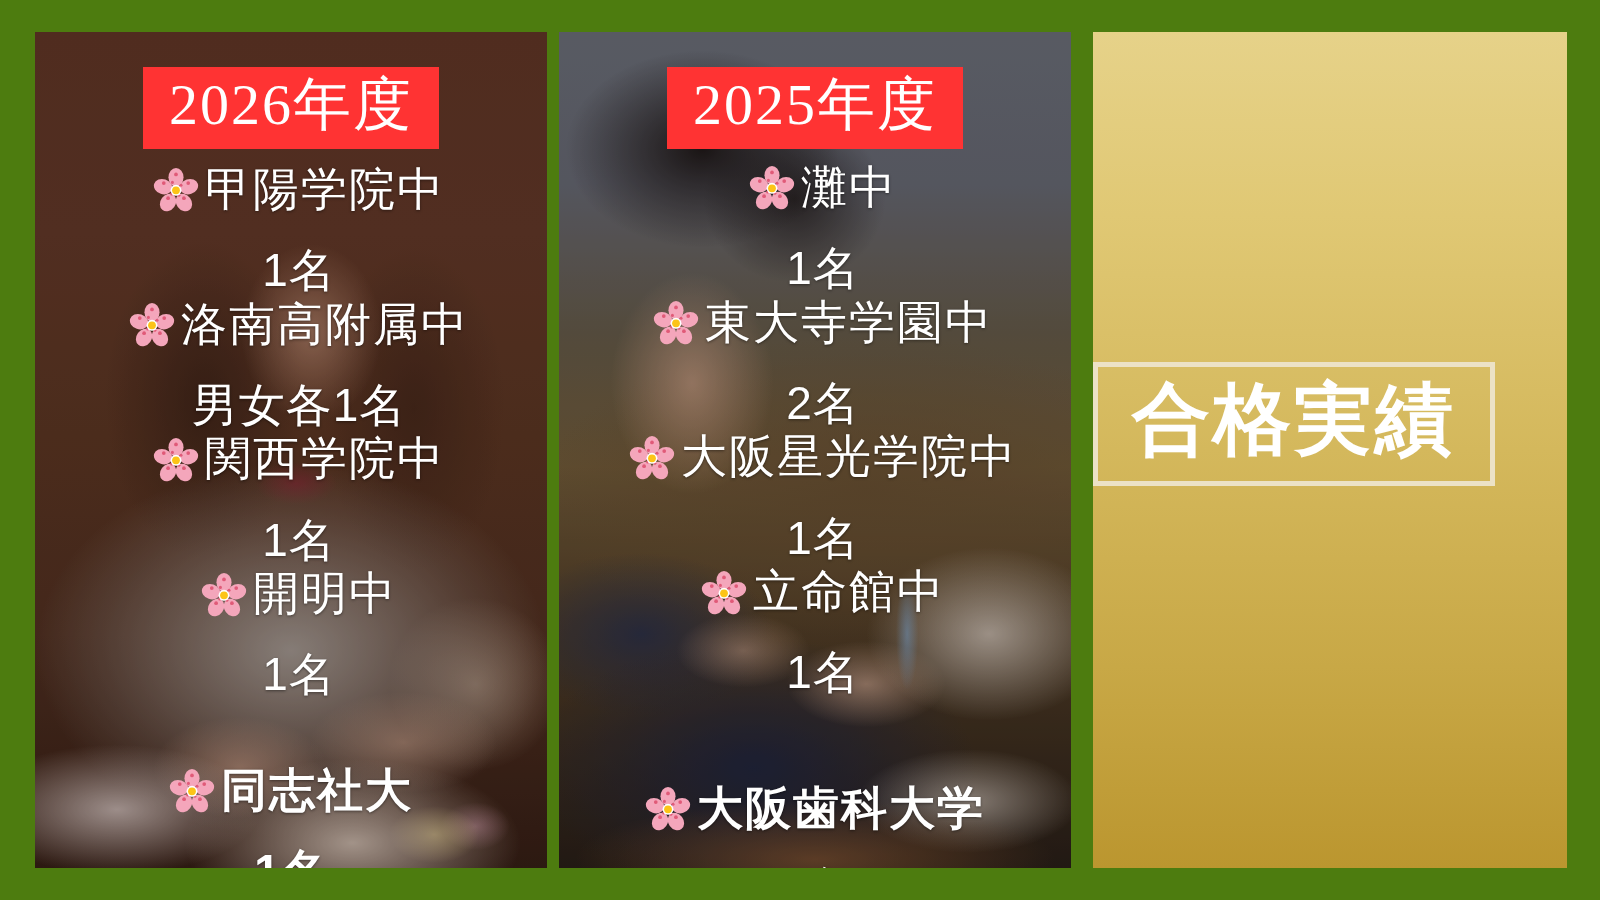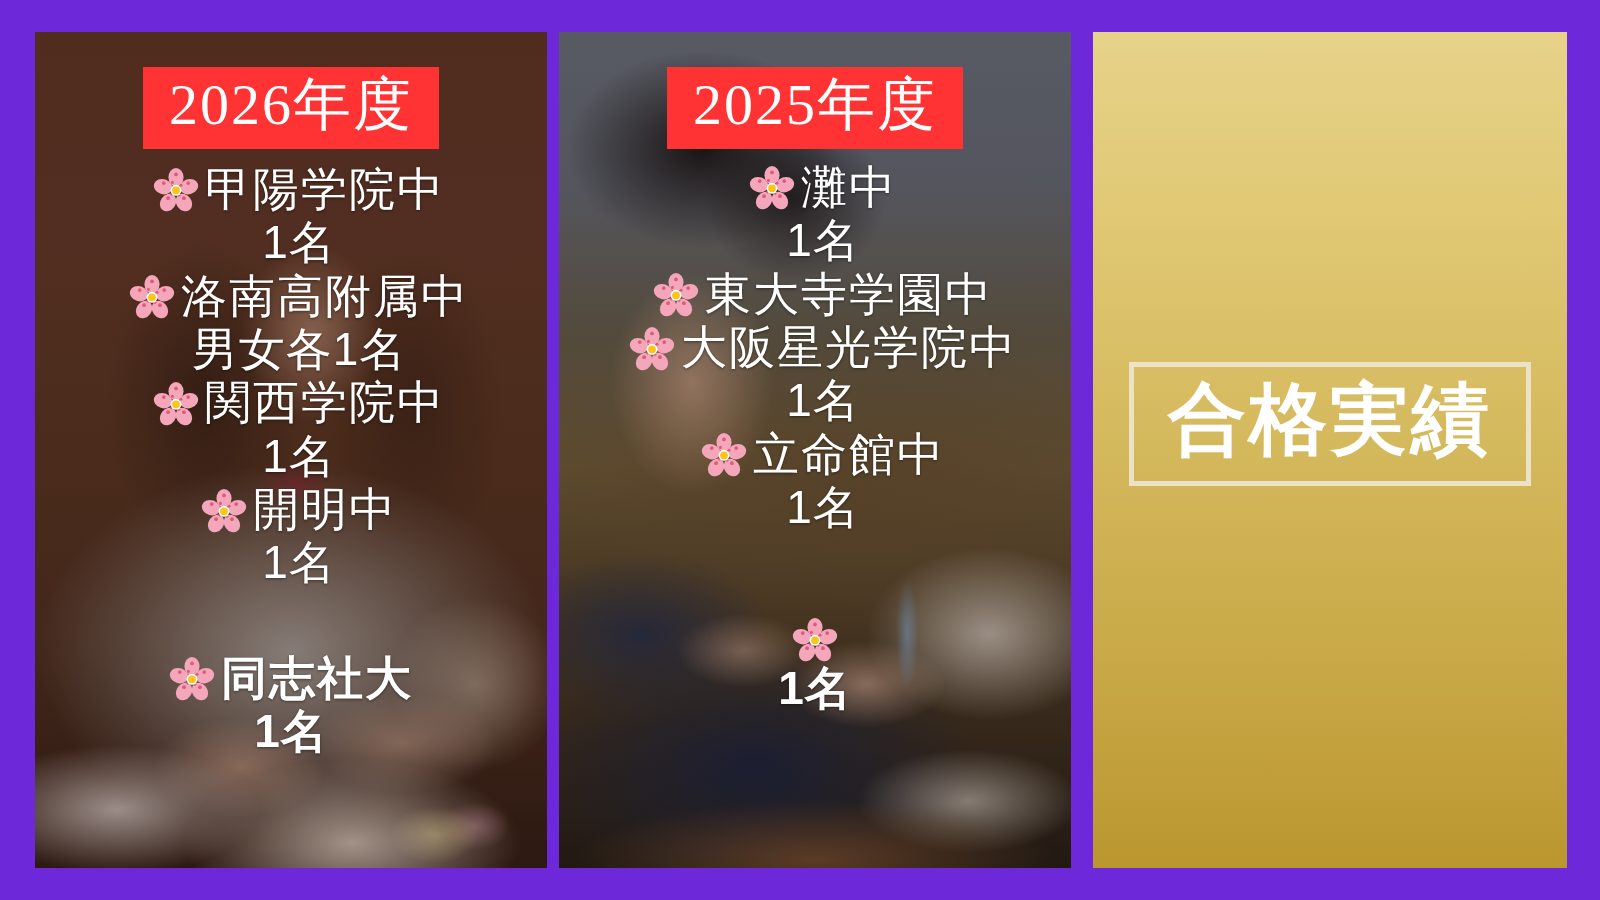--- a/index.html
+++ b/index.html
@@ -11,21 +11,21 @@
     width: 1600px;
     height: 900px;
     font-family: "Liberation Sans", "DejaVu Sans", sans-serif;
     overflow: hidden;
   }
 
   .board {
     position: relative;
     width: 1600px;
     height: 900px;
-    background: #6d28d9;
+    background: #4d7c0f;
   }
 
   
   .panel {
     position: absolute;
     overflow: hidden;
     box-sizing: border-box;
   }
 
   .photo-panel {
@@ -145,20 +145,21 @@
     line-height: 1.16;
     letter-spacing: 2px;
     white-space: nowrap;
     text-shadow: 0 1px 3px rgba(0,0,0,.45);
   }
   .count-line {
     font-size: 46px;
     line-height: 1.16;
     letter-spacing: 1px;
     text-shadow: 0 1px 3px rgba(0,0,0,.45);
+    margin-top: 28px;
   }
 
   .results.top { margin-top: 14px; padding-left: 16px; }
   .results.bottom { margin-top: 62px; font-weight: bold; }
   #panel-2025 .results.top { margin-top: 12px; }
   #panel-2025 .results.bottom { margin-top: 82px; }
 
   
   .sakura {
     flex: 0 0 auto;
@@ -178,21 +179,21 @@
     height: 836px;
     background: linear-gradient(180deg, #e6d289 0%, #e0c874 22%, #d4b85c 50%, #c8a846 76%, #bb962f 100%);
   }
 
   .gold-inner {
     position: relative;
     width: 100%;
     height: 100%;
     display: flex;
     flex-direction: column;
-    align-items: center;
+    align-items: flex-start;
     justify-content: center;
     text-align: center;
     gap: 20px;
   }
 
   .gold-frame {
     border: 5px solid #ece2c6;
     padding: 12px 34px 20px 34px;
     margin-bottom: 52px;
   }
@@ -449,20 +450,21 @@
                     <circle cx="39" cy="24" r="2.1"></circle>
                   <circle cx="36" cy="38" r="2.1"></circle>
                     <circle cx="26" cy="36" r="2.1"></circle>
                 </g>
                 <circle cx="32" cy="31" r="7.6" fill="#ffffff"></circle>
                 <circle cx="32" cy="31" r="5.4" fill="#fcc417"></circle>
               </svg>
             </span>
             <span>東大寺学園中</span>
           </div>
+          <div class="count-line">2名</div>
         </li>
 
         <li class="result-item">
           <div class="school-line">
             <span class="sakura">
               <svg viewBox="0 0 64 64" xmlns="http://www.w3.org/2000/svg">
                 <g fill="#f4a6bb">
                   <ellipse cx="32" cy="13" rx="10.5" ry="13"></ellipse>
                   <ellipse cx="50" cy="26" rx="10.5" ry="13" transform="rotate(72 50 26)"></ellipse>
                   <ellipse cx="43" cy="48" rx="10.5" ry="13" transform="rotate(144 43 48)"></ellipse>
@@ -541,20 +543,21 @@
                   <circle cx="15" cy="21" r="2.6"></circle>
                   <circle cx="27" cy="20" r="2.1"></circle>
                     <circle cx="39" cy="24" r="2.1"></circle>
                   <circle cx="36" cy="38" r="2.1"></circle>
                     <circle cx="26" cy="36" r="2.1"></circle>
                 </g>
                 <circle cx="32" cy="31" r="7.6" fill="#ffffff"></circle>
                 <circle cx="32" cy="31" r="5.4" fill="#fcc417"></circle>
               </svg>
             </span>
+            <span>大阪歯科大学</span>
           </div>
           <div class="count-line">1名</div>
         </li>
       </ul>
 
     </div>
   </div>
 
   <div class="panel" id="panel-gold">
     <div class="gold-inner">

